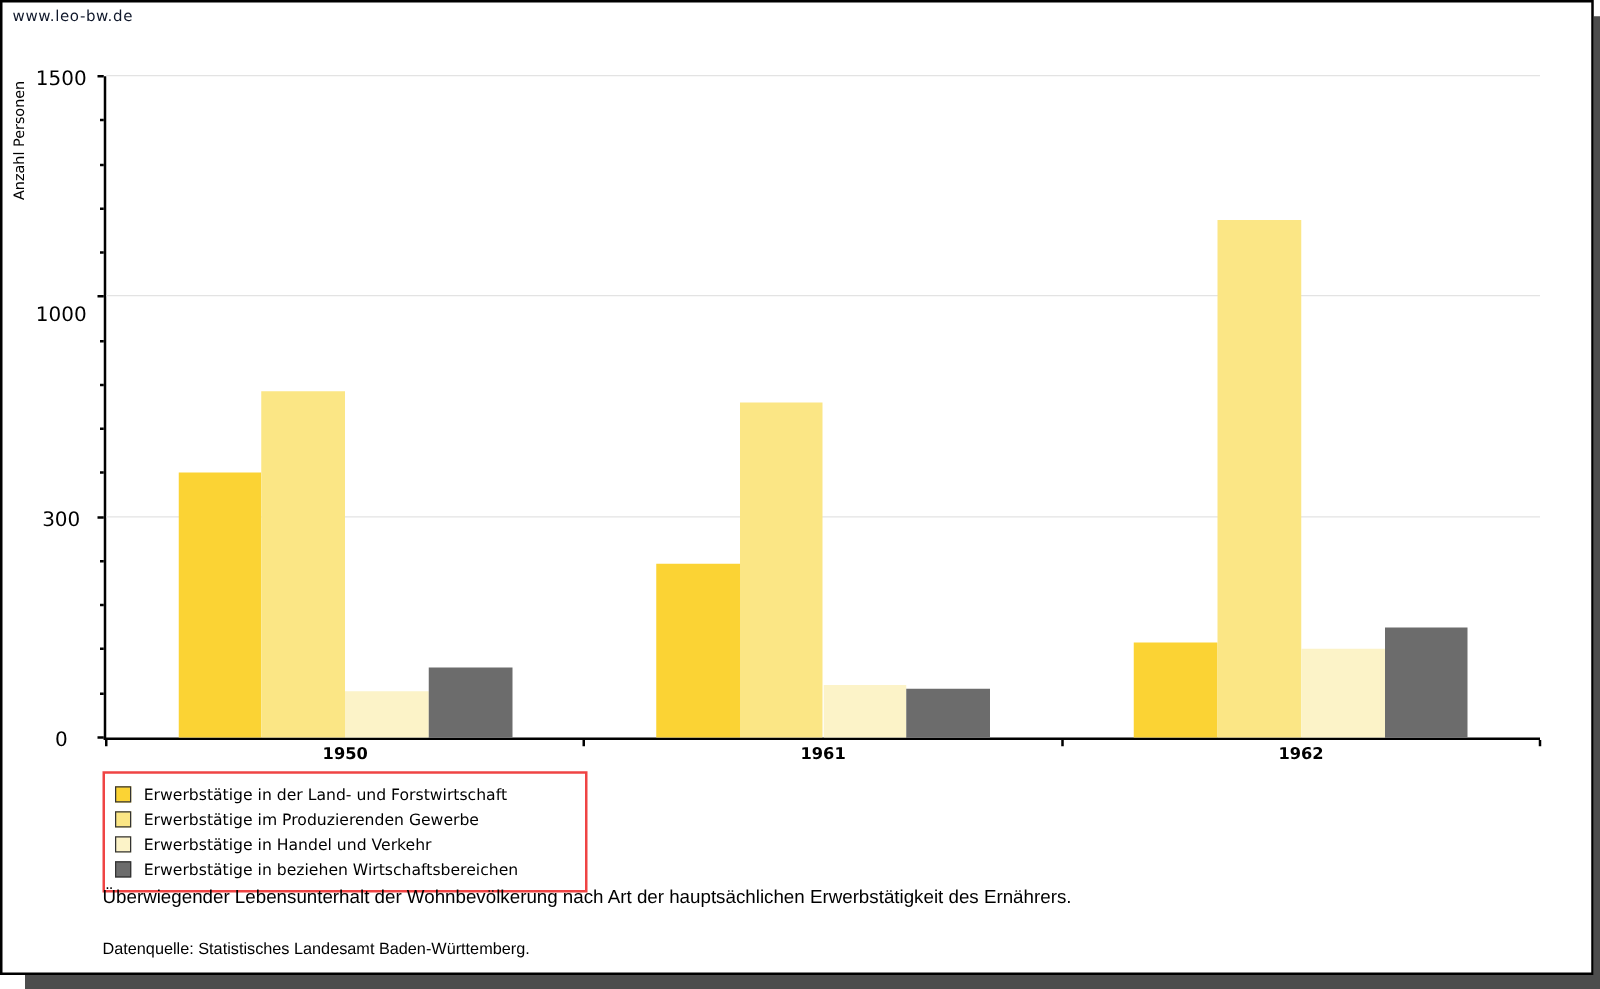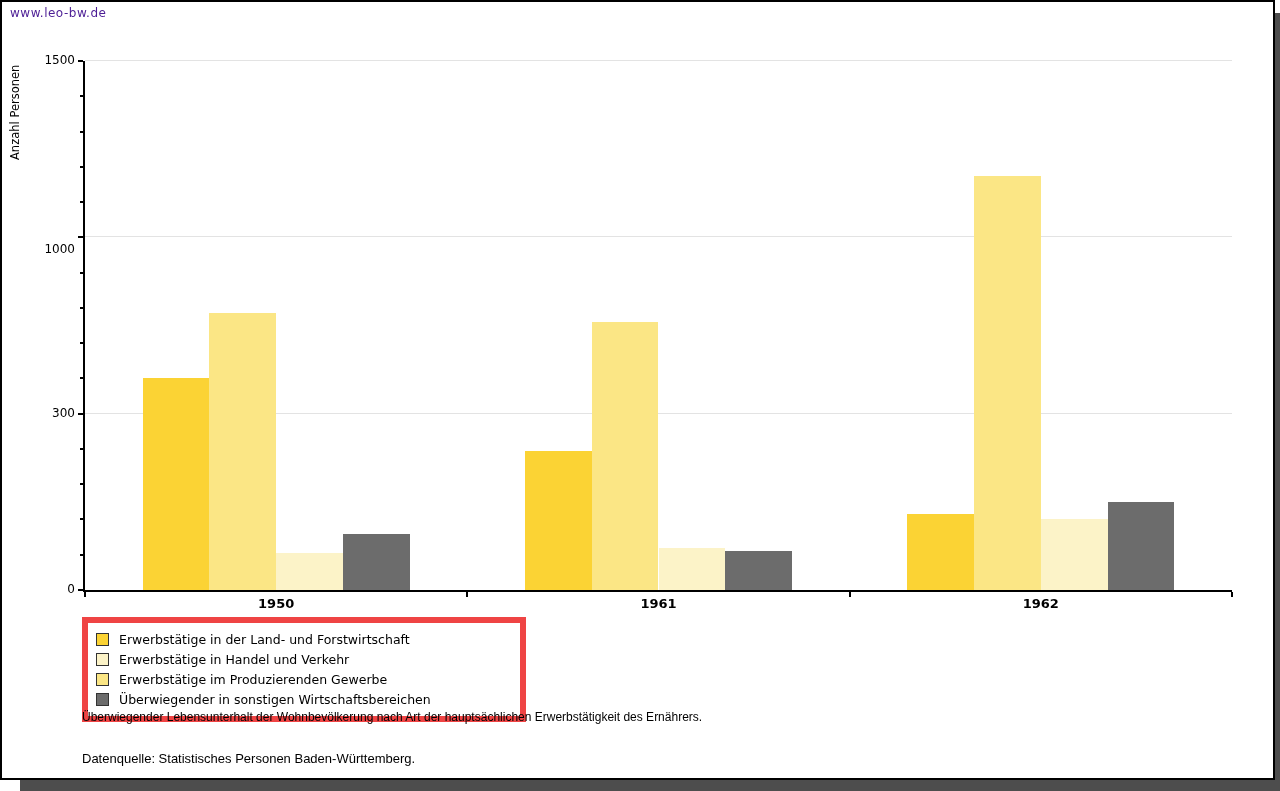--- a/index.html
+++ b/index.html
@@ -18,21 +18,21 @@
     height: 780px;
     box-sizing: border-box;
     border: 2px solid #000000;
     background: #ffffff;
     box-shadow: 20px 13px 0 #4d4d4d;
   }
   .watermark {
     position: absolute;
     left: 8px; top: 4px;
     font-size: 12px;
-    color: #4c1d95;
+    color: #0f172a;
     letter-spacing: 0.5px;
   }
   .chart-title {
     position: absolute;
     left: 0; right: 0; top: 3px;
     text-align: center;
     font-size: 18px;
     color: #000000;
   }
   .y-axis-title {
@@ -64,22 +64,22 @@
     background: #000000;
   }
   .y-tick-minor {
     position: absolute;
     left: -5px; width: 3px; height: 2px;
     background: #000000;
   }
   .y-tick-label {
     position: absolute;
     left: -62px; width: 52px;
-    text-align: right;
-    font-size: 12px;
+    text-align: center;
+    font-size: 16px;
     color: #000000;
   }
   .x-tick {
     position: absolute;
     top: 531px; width: 2px; height: 5px;
     background: #000000;
   }
   .x-tick-label {
     position: absolute;
     top: 535px; width: 100px;
@@ -88,23 +88,23 @@
     color: #000000;
     font-weight: bold;
   }
   .bar {
     position: absolute;
     bottom: 0;
   }
   .legend {
     position: absolute;
     left: 80px; top: 615px;
-    width: 444px;
-    box-sizing: border-box;
-    border: 6px solid #ef4444;
+    width: 388px;
+    box-sizing: border-box;
+    border: 2px solid #ef4444;
     background: #ffffff;
     padding: 6px 8px 7px 8px;
   }
   .legend-row {
     display: flex;
     align-items: center;
     height: 20px;
   }
   .legend-swatch {
     width: 13px; height: 13px;
@@ -115,21 +115,21 @@
   }
   .legend-label {
     font-size: 12.5px;
     color: #000000;
     white-space: nowrap;
   }
   .footnotes {
     position: absolute;
     left: 80px; top: 708px;
     font-family: "Liberation Sans", sans-serif;
-    font-size: 12px;
+    font-size: 15px;
     color: #000000;
     line-height: 15px;
     text-align: center;
   }
   .footnote-source {
     position: absolute;
     left: 80px; top: 749px;
     font-family: "Liberation Sans", sans-serif;
     font-size: 13px;
     color: #000000;
@@ -184,29 +184,29 @@
       <div class="bar" style="left: 955.833px; width: 66.8px; height: 70.5333px; background: rgb(252, 243, 200);"></div>
       <div class="bar" style="left: 1022.63px; width: 66.8px; height: 88.1667px; background: rgb(108, 108, 108);"></div>
       <div class="x-tick-label" style="left: 905.833px;">1962</div>
     </div>
   <div class="legend" id="legend">
       <div class="legend-row">
         <div class="legend-swatch" style="background: rgb(251, 211, 52);"></div>
         <div class="legend-label">Erwerbstätige in der Land- und Forstwirtschaft</div>
       </div>
       <div class="legend-row">
+        <div class="legend-swatch" style="background: rgb(251, 230, 133);"></div>
+        <div class="legend-label">Erwerbstätige im Produzierenden Gewerbe</div>
+      </div>
+      <div class="legend-row">
         <div class="legend-swatch" style="background: rgb(252, 243, 200);"></div>
         <div class="legend-label">Erwerbstätige in Handel und Verkehr</div>
       </div>
       <div class="legend-row">
-        <div class="legend-swatch" style="background: rgb(251, 230, 133);"></div>
-        <div class="legend-label">Erwerbstätige im Produzierenden Gewerbe</div>
-      </div>
-      <div class="legend-row">
         <div class="legend-swatch" style="background: rgb(108, 108, 108);"></div>
-        <div class="legend-label">Überwiegender in sonstigen Wirtschaftsbereichen</div>
+        <div class="legend-label">Erwerbstätige in beziehen Wirtschaftsbereichen</div>
       </div>
     </div>
   <div class="footnotes">
     <div>Überwiegender Lebensunterhalt der Wohnbevölkerung nach Art der hauptsächlichen Erwerbstätigkeit des Ernährers.</div>
   </div>
-  <div class="footnote-source">Datenquelle: Statistisches Personen Baden-Württemberg.</div>
+  <div class="footnote-source">Datenquelle: Statistisches Landesamt Baden-Württemberg.</div>
 </div>
 
 </body></html>

